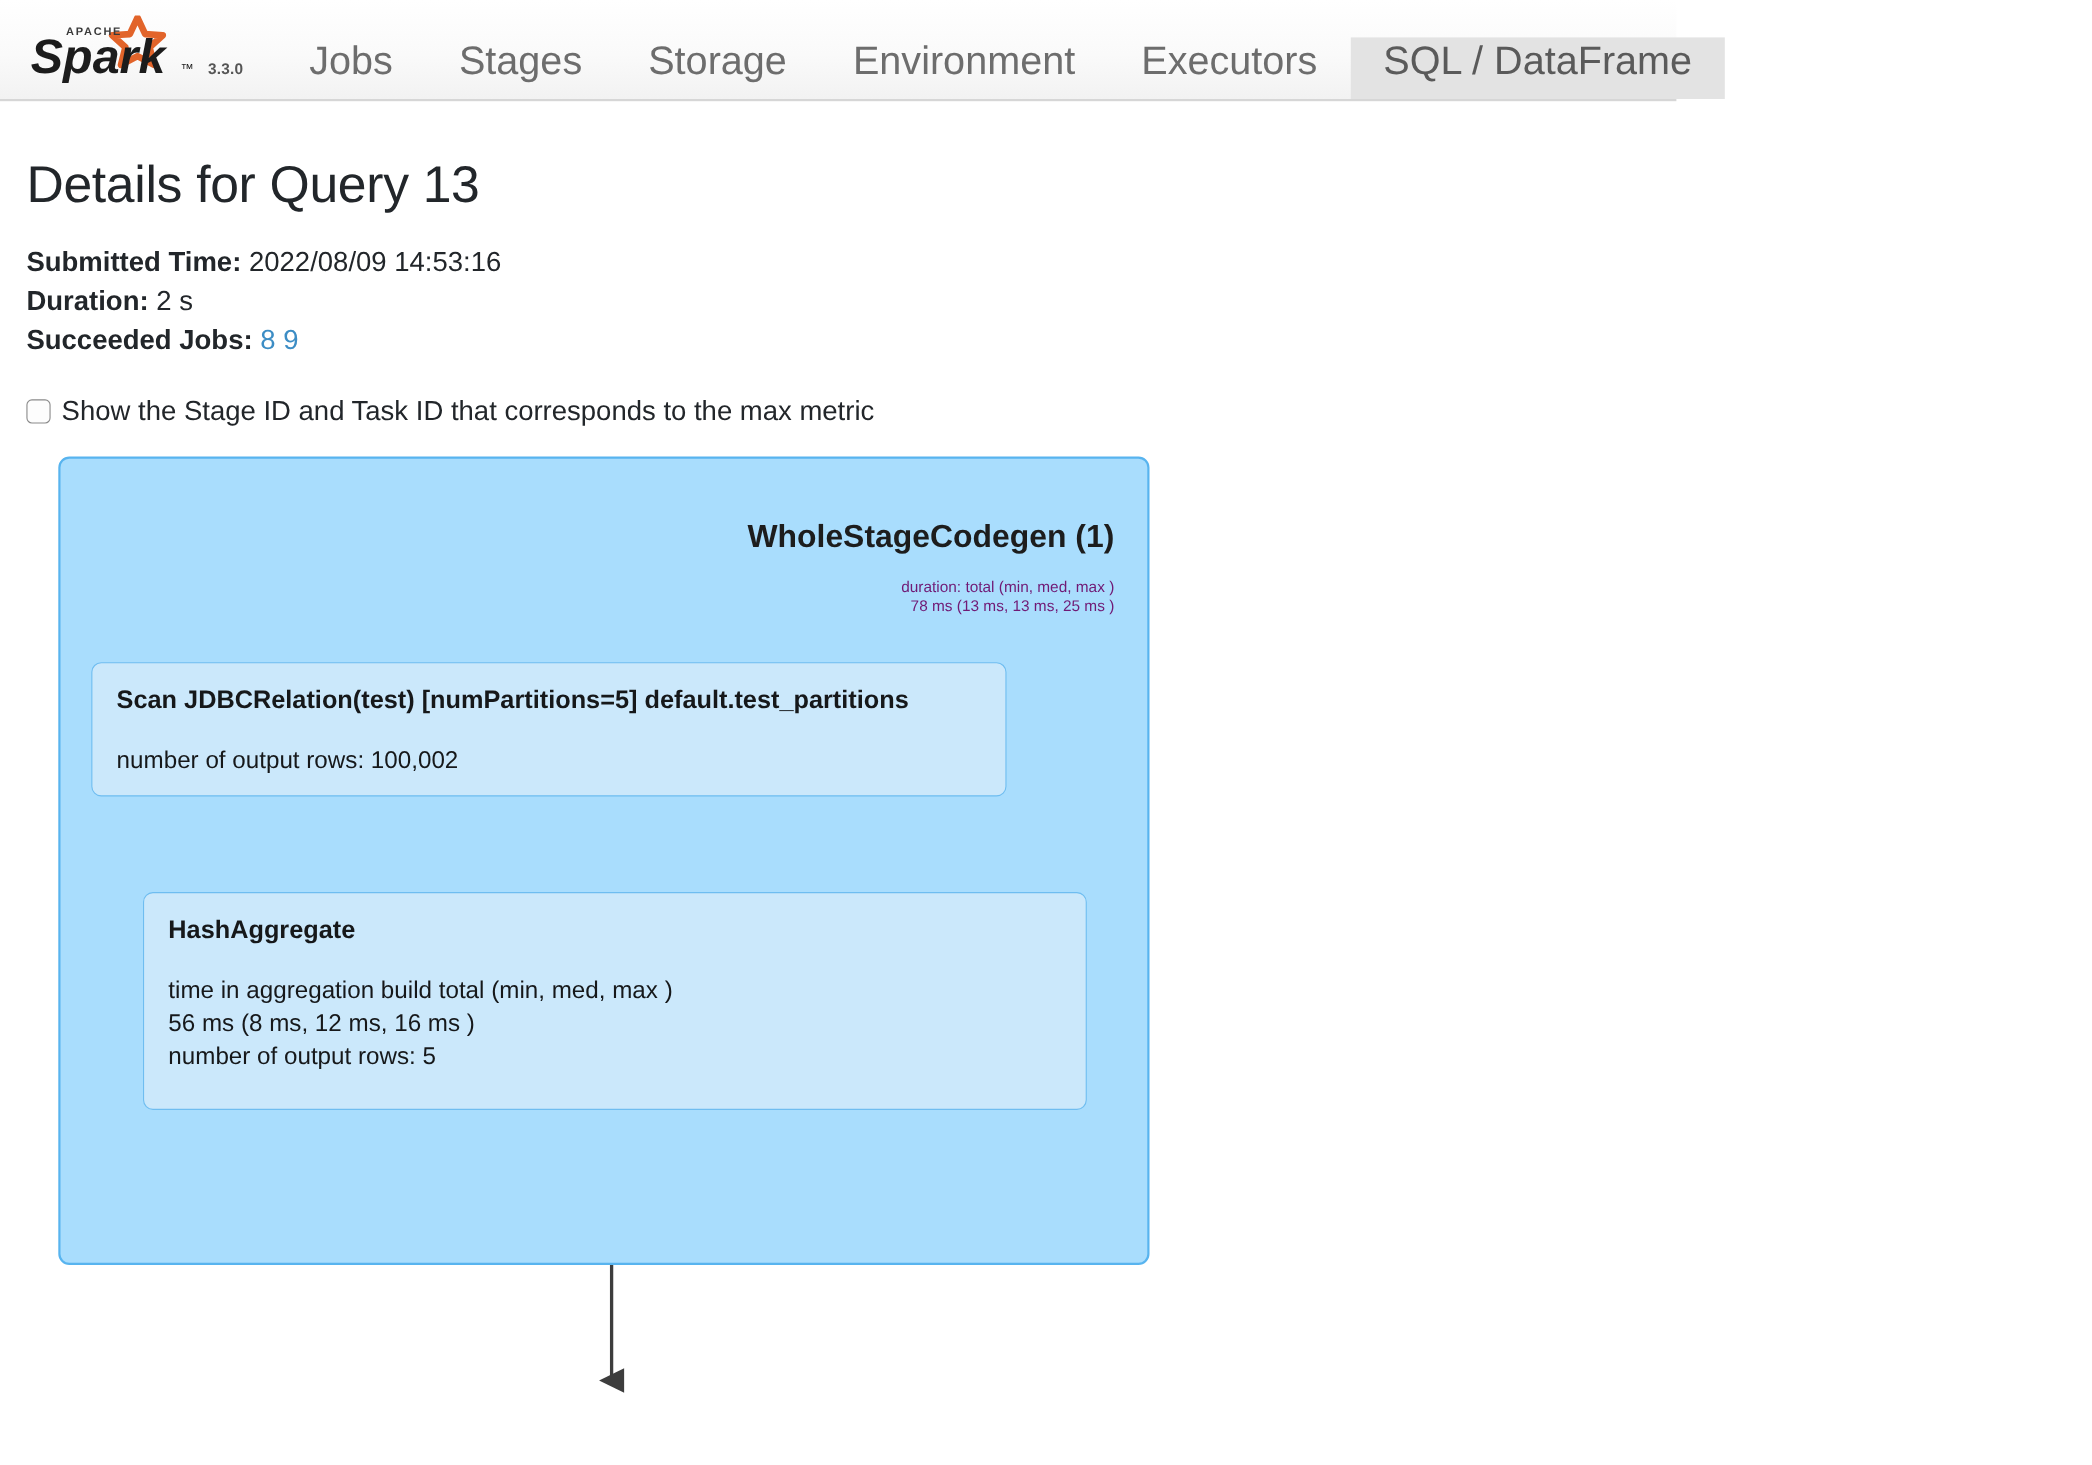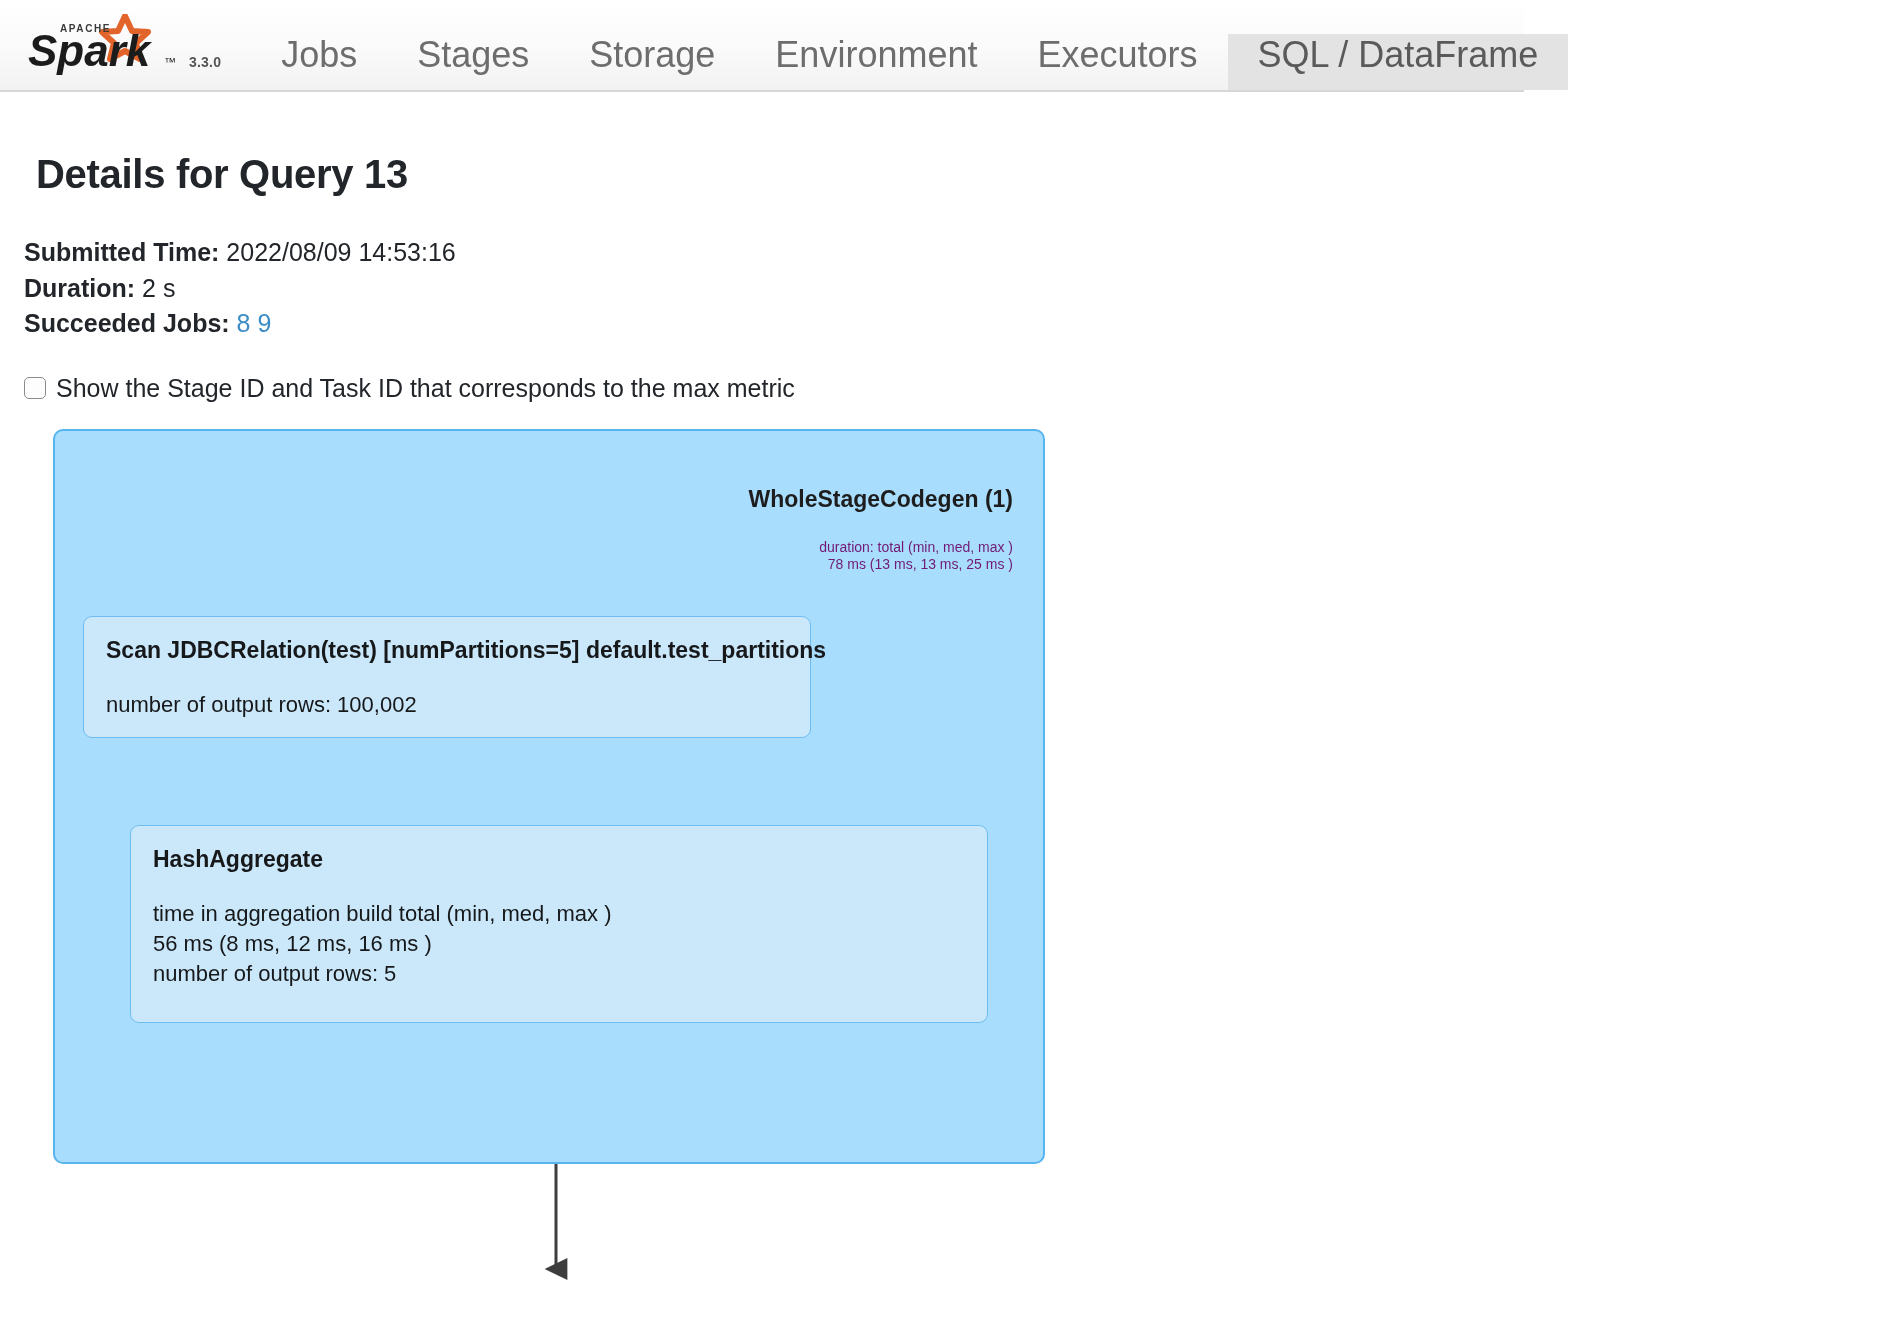--- a/index.html
+++ b/index.html
@@ -65,24 +65,24 @@
     color: #5a5a5a;
   }
 
   
   .content {
     position: absolute;
     left: 0; top: 92px;
     width: 1902px;
   }
   .page-title {
-    margin: 12px;
+    margin: 0;
     padding: 48px 0 0 24px;
-    font-size: 40px;
-    font-weight: bold;
+    font-size: 47px;
+    font-weight: normal;
     color: #22262a;
     letter-spacing: -0.3px;
   }
   .meta-list {
     padding: 26px 0 0 24px;
     font-size: 25px;
     color: #22262a;
     line-height: 1.42;
   }
   .meta-row { white-space: nowrap; }
@@ -129,21 +129,21 @@
     width: 992px;
     height: 735px;
     background: #a9ddfd;
     border: 2px solid #58b4ef;
     border-radius: 10px;
   }
   .cluster-title {
     position: absolute;
     right: 30px;
     top: 55px;
-    font-size: 23px;
+    font-size: 29px;
     font-weight: bold;
     color: #1d1d1d;
     text-align: right;
     white-space: nowrap;
   }
   .cluster-metrics {
     position: absolute;
     right: 30px;
     top: 108px;
     font-size: 14px;
@@ -166,21 +166,21 @@
     padding: 20px 22px 0 22px;
     white-space: nowrap;
   }
   .node-metrics {
     font-size: 22px;
     color: #16181a;
     padding: 26px 22px 20px 22px;
     line-height: 1.38;
     white-space: nowrap;
   }
-  #node-scan  { left: 83px;  top: 187px; width: 728px; height: 122px; }
+  #node-scan  { left: 83px;  top: 187px; width: 832px; height: 122px; }
   #node-hash  { left: 130px; top: 396px; width: 858px; height: 198px; }
 
   .edge { position: absolute; left: 0; top: 0; overflow: visible; pointer-events: none; }
 
   .spacer-bottom { height: 40px; }
 </style>
 </head>
 <body>
 
 <div class="navbar">

